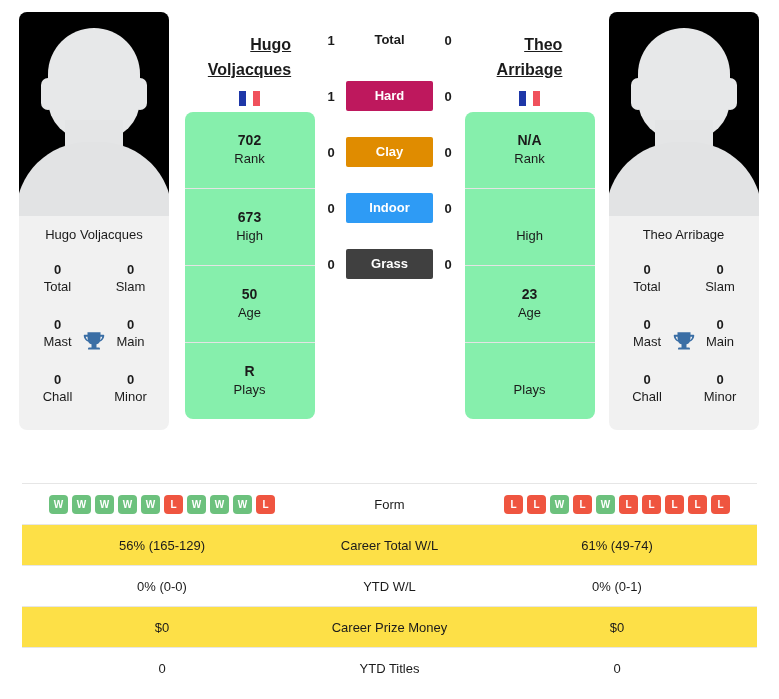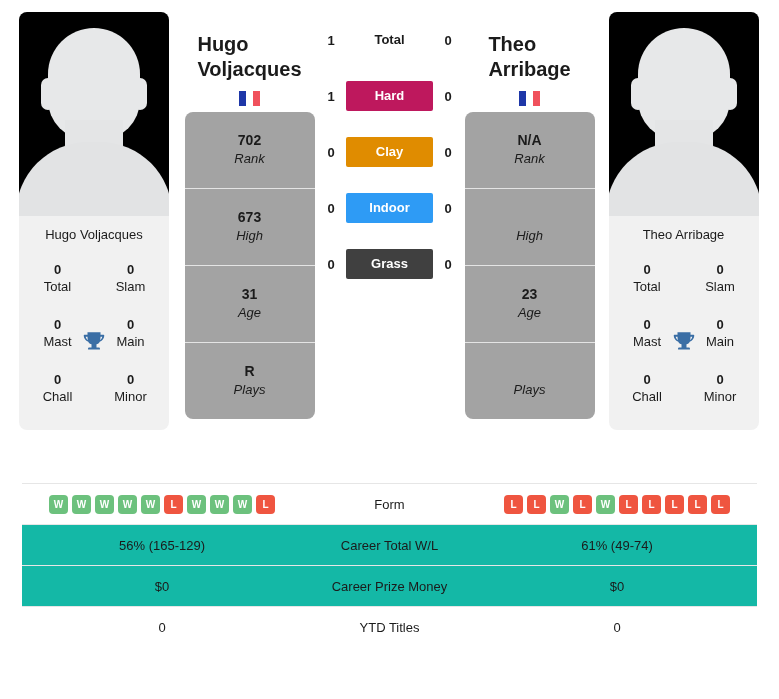--- a/index.html
+++ b/index.html
@@ -113,26 +113,27 @@
 
   
   .stat-col {
     width: 120px;
     padding-top: 12px;
     display: flex;
     flex-direction: column;
     align-items: center;
   }
   .stat-name {
-    text-align: left;
-    font-size: 20px;
+    text-align: right;
+    font-size: 16px;
     font-weight: bold;
     line-height: 25px;
     padding: 20px 0 0 0;
     min-height: 56px;
+    text-decoration: underline;
   }
   .stat-flag {
     font-size: 17px;
     text-align: center;
     padding: 6px 0 14px 0;
     height: 30px;
     letter-spacing: 0;
   }
   .flag-fr {
     display: inline-block;
@@ -144,40 +145,39 @@
   .flag-fr i {
     position: absolute; top: 0; bottom: 0; width: 33.34%;
     display: block;
   }
   .flag-fr i.b { left: 0;   background: #1e37a8; }
   .flag-fr i.w { left: 33.33%; background: #ffffff; }
   .flag-fr i.r { left: 66.66%; background: #f0515c; }
 
   .stat-box {
     width: 130px;
-    background: #a3a3a3;
+    background: #86efac;
     border-radius: 8px;
     overflow: hidden;
   }
   .stat-row {
     text-align: center;
     padding: 19px 0 20px 0;
     border-bottom: 1px solid #e4e4e4;
   }
   .stat-row:last-child { border-bottom: none; }
   .stat-row .val {
     font-weight: bold;
     font-size: 14px;
     line-height: 19px;
     min-height: 19px;
   }
   .stat-row .lbl {
     font-size: 13px;
     line-height: 18px;
-    font-style: italic;
   }
 
   
   .h2h-col {
     width: 160px;
     padding-top: 12px;
     display: flex;
     flex-direction: column;
     align-items: center;
   }
@@ -223,21 +223,21 @@
   }
   .cmp-table td {
     height: 41px;
     font-size: 13px;
     text-align: center;
     vertical-align: middle;
     border-top: 1px solid #e6e6e6;
     padding: 0;
   }
   .cmp-table tr:first-child td { border-top: 1px solid #e6e6e6; }
-  .cmp-table tr.alt td { background: #14b8a6; }
+  .cmp-table tr.alt td { background: #fde047; }
   .cmp-table td.mid {
     font-weight: normal;
     width: 175px;
   }
   .cmp-table td.sideval { width: 280px; }
 
   .form-strip {
     display: flex;
     flex-direction: row;
     gap: 4px;
@@ -318,21 +318,21 @@
       <div class="stat-box">
         <div class="stat-row">
           <div class="val">702</div>
           <div class="lbl">Rank</div>
         </div>
         <div class="stat-row">
           <div class="val">673</div>
           <div class="lbl">High</div>
         </div>
         <div class="stat-row">
-          <div class="val">31</div>
+          <div class="val">50</div>
           <div class="lbl">Age</div>
         </div>
         <div class="stat-row">
           <div class="val">R</div>
           <div class="lbl">Plays</div>
         </div>
       </div>
     </div>
 
     <div class="h2h-col">
@@ -467,20 +467,25 @@
               <div class="form-badge l">L</div>
               <div class="form-badge l">L</div>
               <div class="form-badge l">L</div>
             </div>
         </td>
       </tr>
       <tr class="alt">
         <td class="sideval">56% (165-129)</td>
         <td class="mid">Career Total W/L</td>
         <td class="sideval">61% (49-74)</td>
+      </tr>
+      <tr>
+        <td class="sideval">0% (0-0)</td>
+        <td class="mid">YTD W/L</td>
+        <td class="sideval">0% (0-1)</td>
       </tr>
       <tr class="alt">
         <td class="sideval">$0</td>
         <td class="mid">Career Prize Money</td>
         <td class="sideval">$0</td>
       </tr>
       <tr>
         <td class="sideval">0</td>
         <td class="mid">YTD Titles</td>
         <td class="sideval">0</td>

